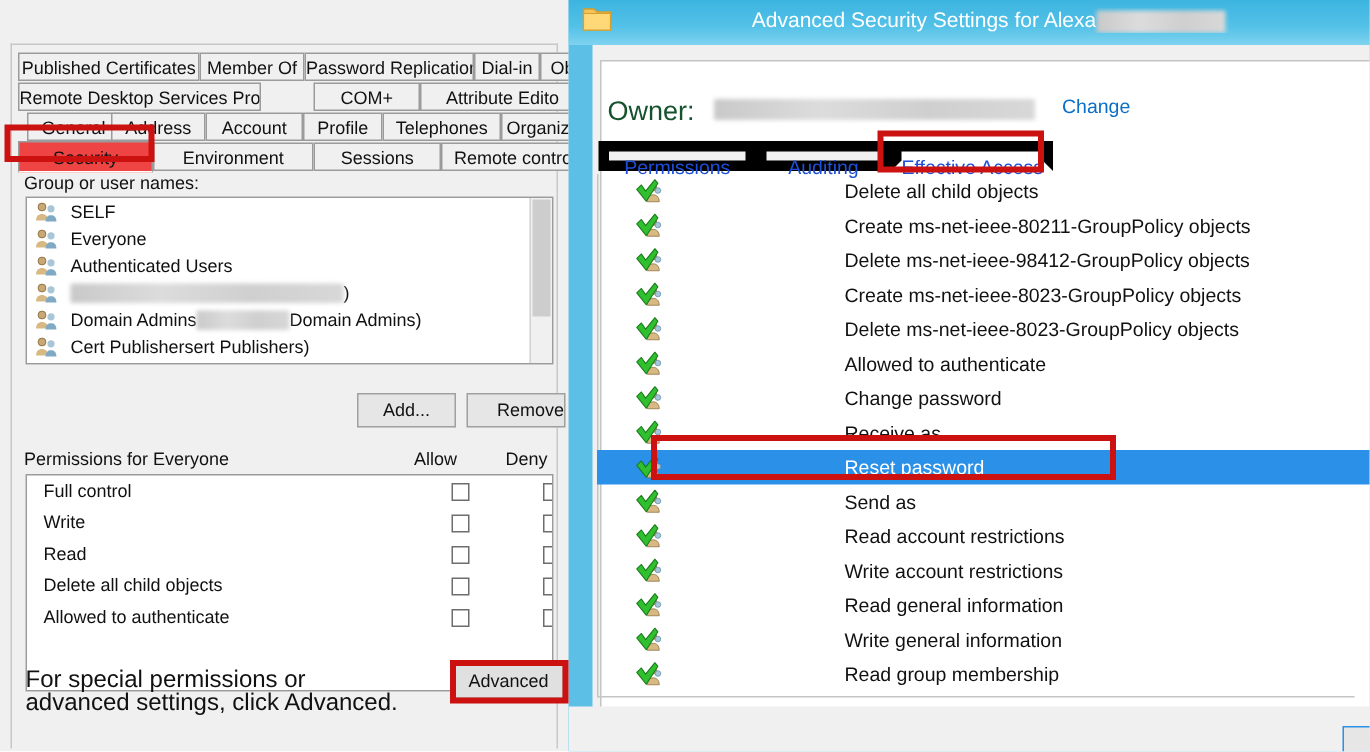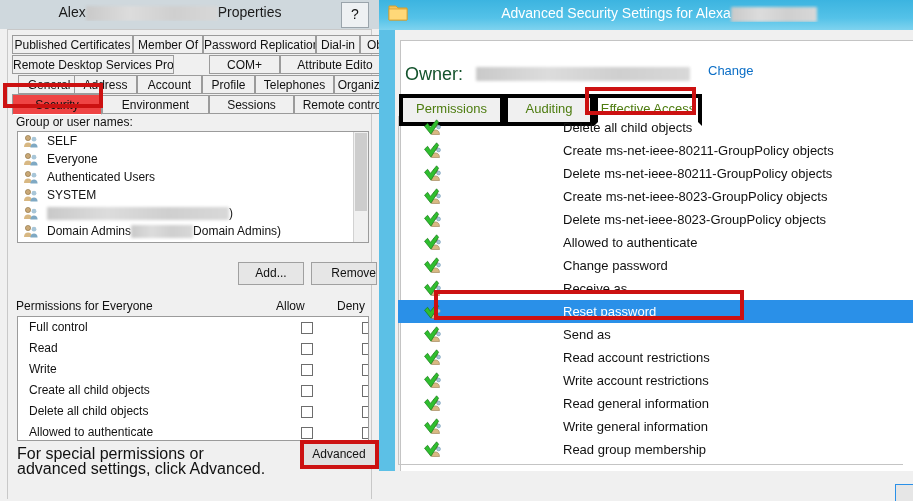--- a/index.html
+++ b/index.html
@@ -95,21 +95,21 @@
     background: #e6e6e6; border: 1px solid #a0a0a0;
     font-size: 12px; color: #111; text-align: right; line-height: 21px;
     box-sizing: border-box;
   }
 
   #permlabel { position: absolute; left: 16px; top: 299px; font-size: 12px; color: #111; }
   #allow-hdr { position: absolute; left: 276px; top: 299px; font-size: 12px; color: #111; }
   #deny-hdr  { position: absolute; left: 337px; top: 299px; font-size: 12px; color: #111; }
 
   #permlist {
-    position: absolute; left: 17px; top: 316px; width: 352px; height: 125px;
+    position: absolute; left: 17px; top: 316px; width: 352px; height: 145px;
     background: #ffffff; border: 1px solid #9b9b9b; box-sizing: border-box;
     overflow: hidden;
   }
   .prow { position: relative; height: 21px; line-height: 21px; font-size: 12px; color: #111; }
   .pname { position: absolute; left: 11px; top: 0; white-space: nowrap; }
   .pbox {
     position: absolute; top: 5px; width: 12px; height: 12px;
     border: 1px solid #6d6d6d; background: #ffffff; box-sizing: border-box;
   }
   .pbox.allow { left: 283px; }
@@ -152,23 +152,23 @@
     box-sizing: border-box;
   }
   #owner-label { position: absolute; left: 26px; top: 64px; font-size: 18px; color: #14532d; }
   #owner-value { position: absolute; left: 97px; top: 64px; }
   #owner-change {
     position: absolute; left: 329px; top: 63px;
     font-size: 13px; color: #0b6ec6;
   }
 
   .atab {
-    position: absolute; top: 94px; height: 32px;
-    background: #f0f0f0; border: 4px solid #000000;
-    font-size: 13px; color: #4d7c0f; text-align: center; line-height: 21px;
+    position: absolute; top: 94px; height: 20px;
+    background: #f0f0f0; border: 7px solid #000000;
+    font-size: 13px; color: #1d4ed8; text-align: center; line-height: 21px;
     box-sizing: border-box; white-space: nowrap;
   }
   .atab.active { background: #ffffff; border-bottom-color: #ffffff; }
 
   #access-list {
     position: absolute; left: 19px; top: 116px; width: 521px; height: 348px;
     overflow: hidden;
   }
   #access-list-border {
     position: absolute; left: 19px; top: 116px; width: 1px; height: 348px;
@@ -203,26 +203,20 @@
   #redbox-effaccess { left: 585px; top: 87px; width: 111px; height: 28px; }
   #redbox-reset { left: 434px; top: 290px; width: 310px; height: 30px; }
 </style>
 </head>
 <body>
 
 <div id="root">
 
   <div id="left-window">
 
-    <div id="left-titlebar">
-      <div id="left-title-text">
-        <span>Alex</span><span class="redact" style="width:132px;height:15px;"></span><span>Properties</span>
-      </div>
-      <div id="left-help-btn">?</div>
-    </div>
 
     <div id="left-body"></div>
 
     <div id="tabs-container">
         <div class="tabrow" style="top: 35px;">
           <div class="tab" style="left: 6px; width: 121px;">Published Certificates</div>
           <div class="tab" style="left: 127px; width: 70px;">Member Of</div>
           <div class="tab" style="left: 197px; width: 113px;">Password Replication</div>
           <div class="tab" style="left: 310px; width: 44px;">Dial-in</div>
           <div class="tab" style="left: 354px; width: 30px;">Ob</div>
@@ -272,27 +266,20 @@
               <circle cx="11" cy="5.2" r="2.4" fill="#a8c6d8"></circle>
               <path d="M7.4 13.6 c0-2.8 1.6-4.1 3.6-4.1 s3.6 1.3 3.6 4.1 z" fill="#7fa9c4"></path>
               <circle cx="5" cy="4" r="2.6" fill="none" stroke="#8a6d3b" stroke-width="0.6"></circle>
             </svg><span>Authenticated Users</span></div>
           <div class="grow"><svg class="usericon" viewBox="0 0 17 14">
               <circle cx="5" cy="4" r="2.6" fill="#c9a877"></circle>
               <path d="M1 13 c0-3 1.8-4.4 4-4.4 s4 1.4 4 4.4 z" fill="#d8b883"></path>
               <circle cx="11" cy="5.2" r="2.4" fill="#a8c6d8"></circle>
               <path d="M7.4 13.6 c0-2.8 1.6-4.1 3.6-4.1 s3.6 1.3 3.6 4.1 z" fill="#7fa9c4"></path>
               <circle cx="5" cy="4" r="2.6" fill="none" stroke="#8a6d3b" stroke-width="0.6"></circle>
-            </svg><span>SYSTEM</span></div>
-          <div class="grow"><svg class="usericon" viewBox="0 0 17 14">
-              <circle cx="5" cy="4" r="2.6" fill="#c9a877"></circle>
-              <path d="M1 13 c0-3 1.8-4.4 4-4.4 s4 1.4 4 4.4 z" fill="#d8b883"></path>
-              <circle cx="11" cy="5.2" r="2.4" fill="#a8c6d8"></circle>
-              <path d="M7.4 13.6 c0-2.8 1.6-4.1 3.6-4.1 s3.6 1.3 3.6 4.1 z" fill="#7fa9c4"></path>
-              <circle cx="5" cy="4" r="2.6" fill="none" stroke="#8a6d3b" stroke-width="0.6"></circle>
             </svg><span class="redact" style="width:182px;height:13px;"></span><span>)</span></div>
           <div class="grow"><svg class="usericon" viewBox="0 0 17 14">
               <circle cx="5" cy="4" r="2.6" fill="#c9a877"></circle>
               <path d="M1 13 c0-3 1.8-4.4 4-4.4 s4 1.4 4 4.4 z" fill="#d8b883"></path>
               <circle cx="11" cy="5.2" r="2.4" fill="#a8c6d8"></circle>
               <path d="M7.4 13.6 c0-2.8 1.6-4.1 3.6-4.1 s3.6 1.3 3.6 4.1 z" fill="#7fa9c4"></path>
               <circle cx="5" cy="4" r="2.6" fill="none" stroke="#8a6d3b" stroke-width="0.6"></circle>
             </svg><span>Domain Admins</span><span class="redact" style="width:62px;height:13px;"></span><span>Domain Admins)</span></div>
           <div class="grow"><svg class="usericon" viewBox="0 0 17 14">
               <circle cx="5" cy="4" r="2.6" fill="#c9a877"></circle>
@@ -314,31 +301,26 @@
     <div id="allow-hdr">Allow</div>
     <div id="deny-hdr">Deny</div>
 
     <div id="permlist">
         <div class="prow">
           <span class="pname">Full control</span>
           <span class="pbox allow"></span>
           <span class="pbox deny"></span>
         </div>
         <div class="prow">
-          <span class="pname">Read</span>
-          <span class="pbox allow"></span>
-          <span class="pbox deny"></span>
-        </div>
-        <div class="prow">
           <span class="pname">Write</span>
           <span class="pbox allow"></span>
           <span class="pbox deny"></span>
         </div>
         <div class="prow">
-          <span class="pname">Create all child objects</span>
+          <span class="pname">Read</span>
           <span class="pbox allow"></span>
           <span class="pbox deny"></span>
         </div>
         <div class="prow">
           <span class="pname">Delete all child objects</span>
           <span class="pbox allow"></span>
           <span class="pbox deny"></span>
         </div>
         <div class="prow">
           <span class="pname">Allowed to authenticate</span>
@@ -399,21 +381,21 @@
           </svg>
           <span class="alabel">Create ms-net-ieee-80211-GroupPolicy objects</span>
         </div>
         <div class="arow" style="top: 46px;">
           <svg class="aicon" viewBox="0 0 18 17">
             <circle cx="11.5" cy="6" r="2.3" fill="#c9a877" stroke="#8a6d3b" stroke-width="0.5"></circle>
             <path d="M7.5 15.5 c0-3.1 1.8-4.6 4-4.6 s4 1.5 4 4.6 z" fill="#d8b883" stroke="#8a6d3b" stroke-width="0.5"></path>
             <circle cx="14.6" cy="8" r="1.9" fill="#a8c6d8" stroke="#4d7f9e" stroke-width="0.4"></circle>
             <path d="M0.5 7.2 L3.6 4.3 L6.4 8.4 L12.6 0.8 L14.6 3.2 L6.9 15.2 Z" fill="#2fbf2f" stroke="#1a7a1a" stroke-width="0.7" stroke-linejoin="round"></path>
           </svg>
-          <span class="alabel">Delete ms-net-ieee-80211-GroupPolicy objects</span>
+          <span class="alabel">Delete ms-net-ieee-98412-GroupPolicy objects</span>
         </div>
         <div class="arow" style="top: 69px;">
           <svg class="aicon" viewBox="0 0 18 17">
             <circle cx="11.5" cy="6" r="2.3" fill="#c9a877" stroke="#8a6d3b" stroke-width="0.5"></circle>
             <path d="M7.5 15.5 c0-3.1 1.8-4.6 4-4.6 s4 1.5 4 4.6 z" fill="#d8b883" stroke="#8a6d3b" stroke-width="0.5"></path>
             <circle cx="14.6" cy="8" r="1.9" fill="#a8c6d8" stroke="#4d7f9e" stroke-width="0.4"></circle>
             <path d="M0.5 7.2 L3.6 4.3 L6.4 8.4 L12.6 0.8 L14.6 3.2 L6.9 15.2 Z" fill="#2fbf2f" stroke="#1a7a1a" stroke-width="0.7" stroke-linejoin="round"></path>
           </svg>
           <span class="alabel">Create ms-net-ieee-8023-GroupPolicy objects</span>
         </div>

